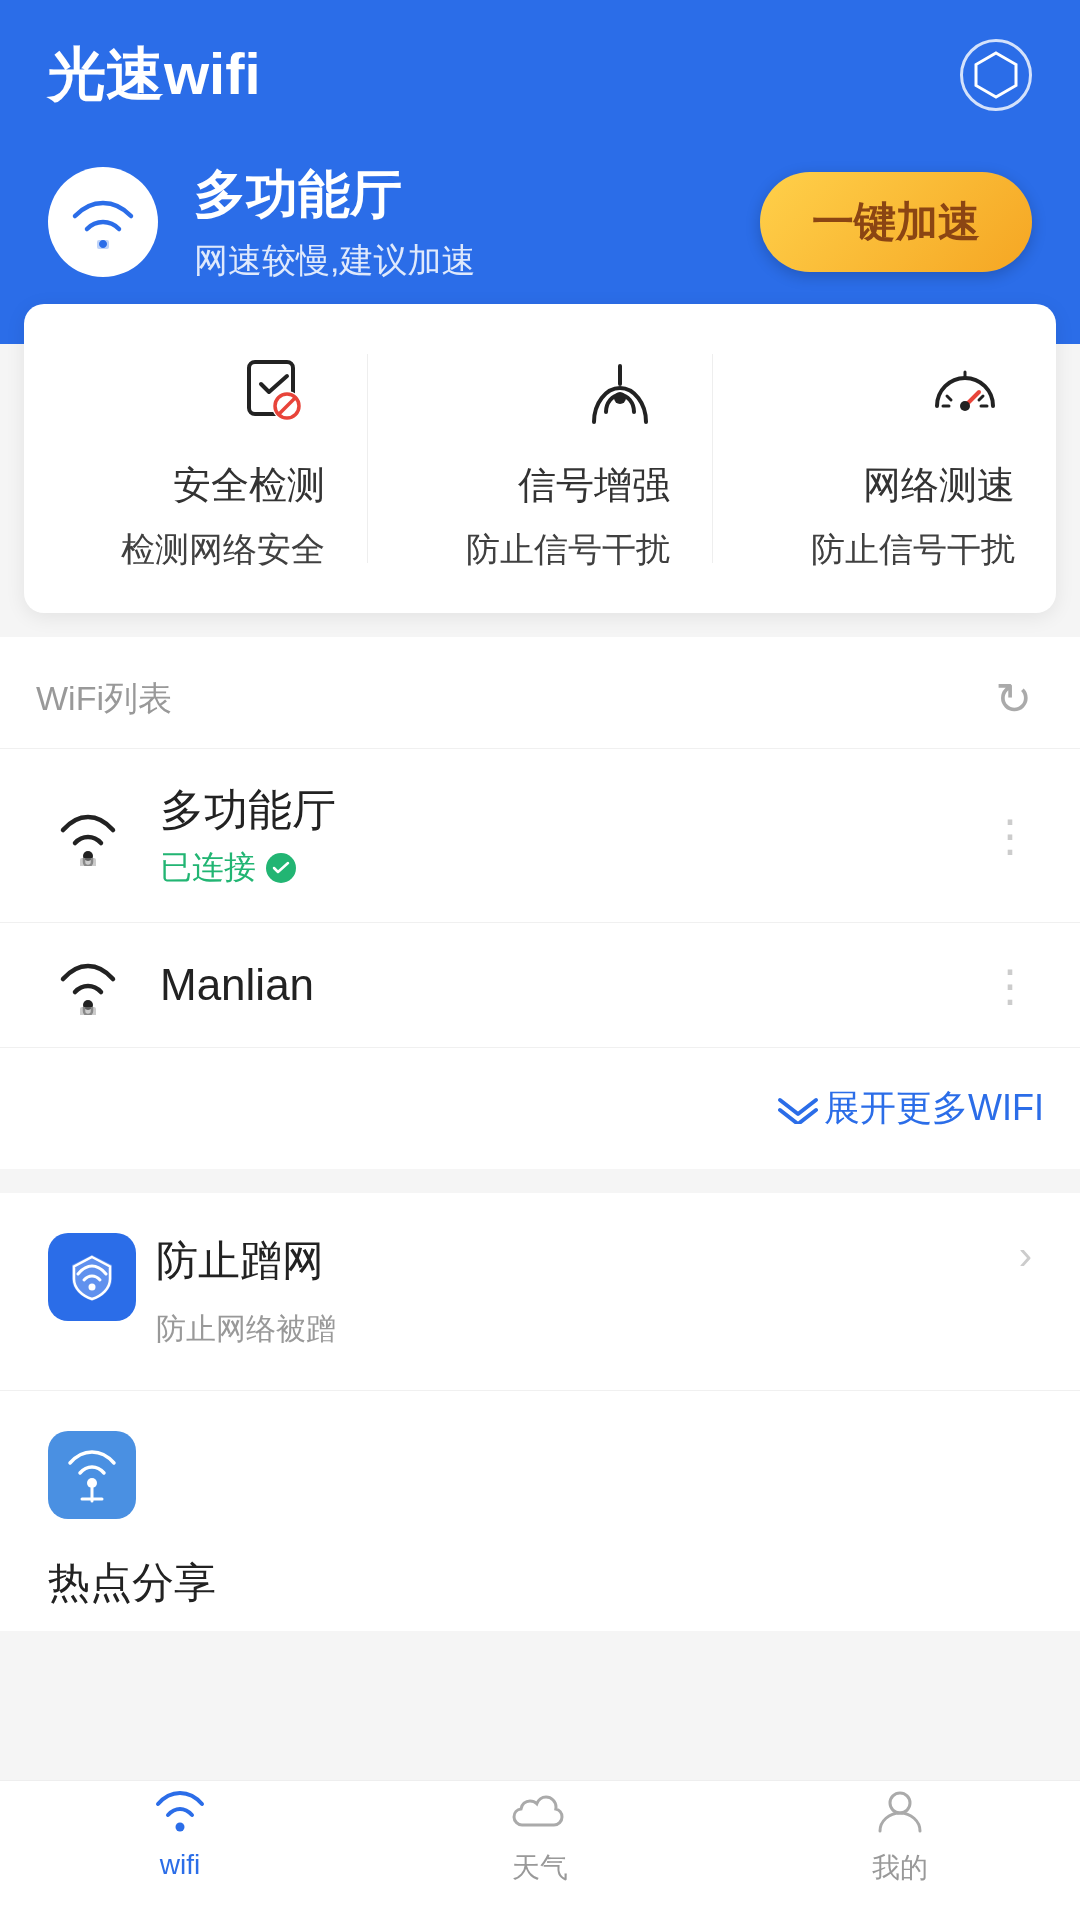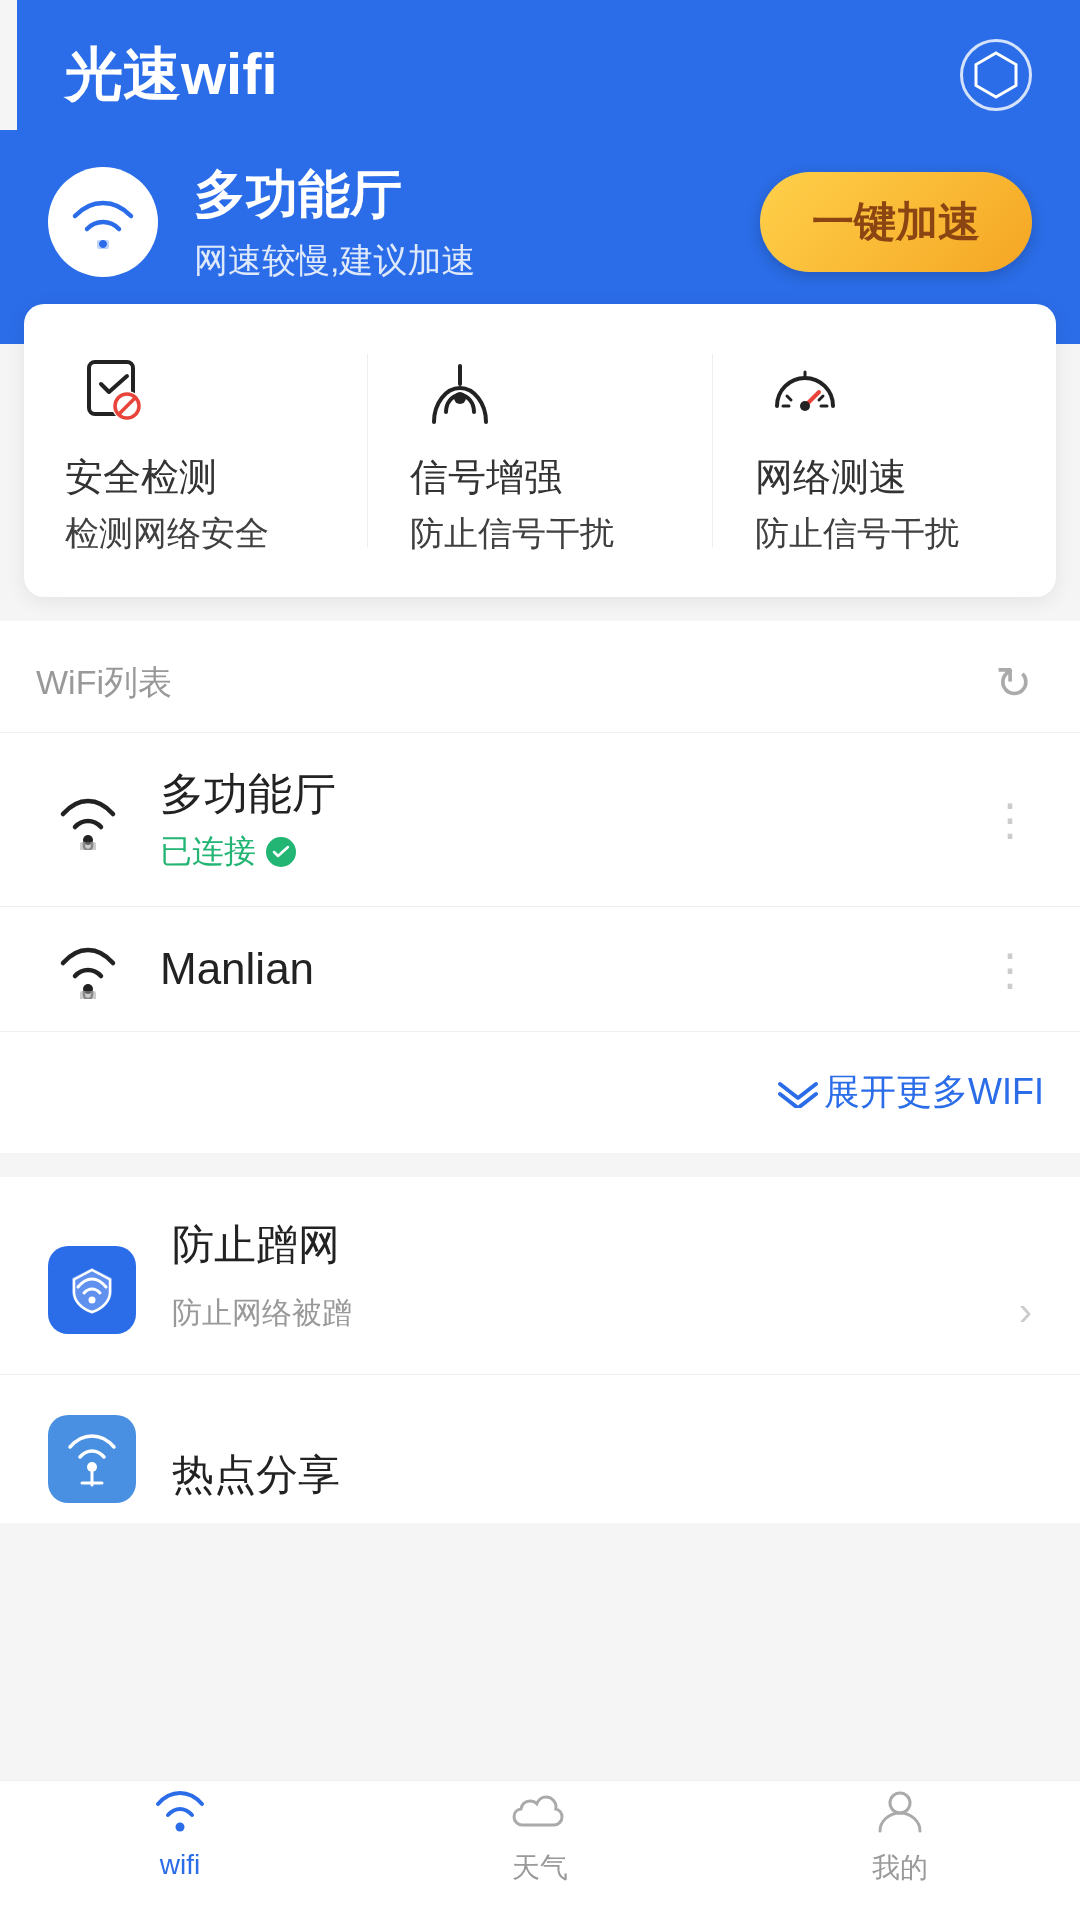--- a/index.html
+++ b/index.html
@@ -13,21 +13,20 @@
     }
 
     
     .header {
       background: #2b6de8;
       padding: 50px 48px 30px 48px;
       display: flex;
       align-items: center;
       justify-content: space-between;
       height: 130px;
-      margin-left: 17px;
     }
     .header-title {
       color: white;
       font-size: 58px;
       font-weight: bold;
     }
     .header-icon {
       width: 72px;
       height: 72px;
       border: 3px solid rgba(255,255,255,0.8);
@@ -93,22 +92,22 @@
       display: flex;
       justify-content: space-around;
       box-shadow: 0 4px 20px rgba(0,0,0,0.08);
       margin-top: -40px;
       position: relative;
       z-index: 2;
     }
     .tool-item {
       display: flex;
       flex-direction: column;
-      align-items: flex-start;
-      gap: 8px;
+      align-items: flex-end;
+      gap: 16px;
       cursor: pointer;
       width: 260px;
     }
     .tool-icon-wrapper {
       width: 100px;
       height: 100px;
       display: flex;
       align-items: center;
       justify-content: center;
     }
@@ -210,22 +209,22 @@
     }
 
     
     .features-section {
       background: white;
       margin-top: 24px;
     }
     .feature-item {
       padding: 40px 48px;
       display: flex;
-      align-items: flex-end;
-      gap: 36px;
+      align-items: flex-start;
+      gap: 20px;
       border-bottom: 1px solid #f0f0f0;
       cursor: pointer;
     }
     .feature-icon {
       width: 88px;
       height: 88px;
       border-radius: 20px;
       background: #2b6de8;
       display: flex;
       align-items: center;
@@ -247,22 +246,23 @@
     }
     .feature-arrow {
       font-size: 40px;
       color: #ccc;
     }
 
     
     .hotspot-partial {
       padding: 40px 48px 20px;
       display: flex;
-      align-items: flex-end;
+      align-items: flex-start;
       gap: 36px;
+      flex-direction: column;
     }
     .hotspot-icon {
       width: 88px;
       height: 88px;
       border-radius: 20px;
       background: #4a90e2;
       display: flex;
       align-items: center;
       justify-content: center;
       flex-shrink: 0;

